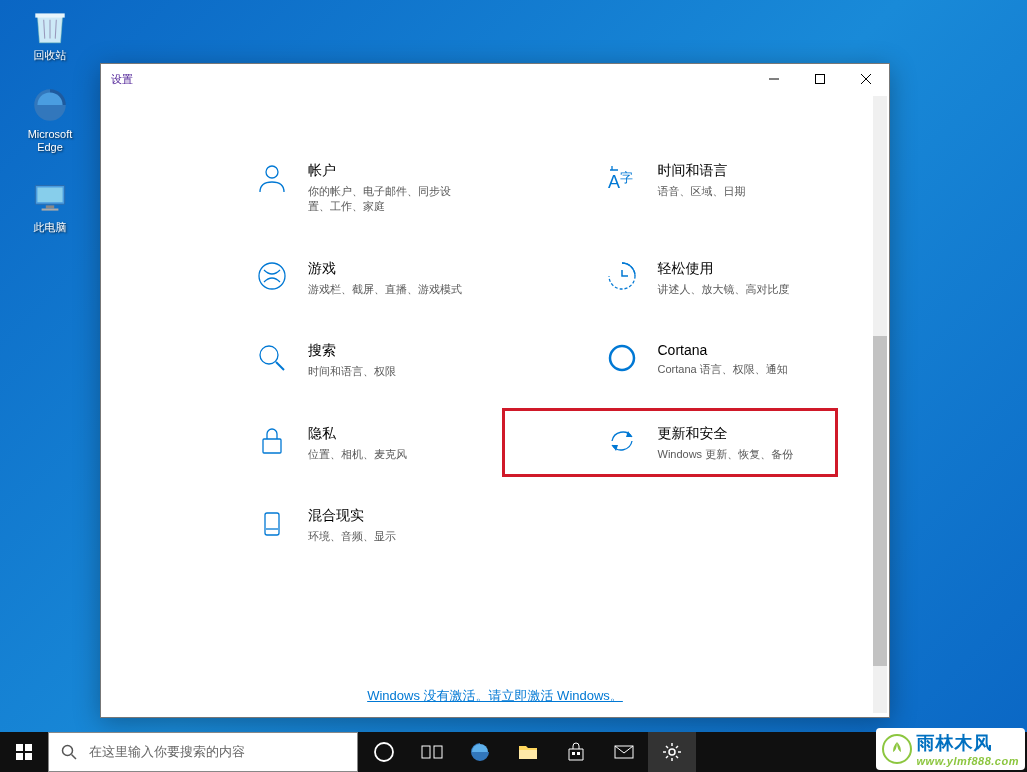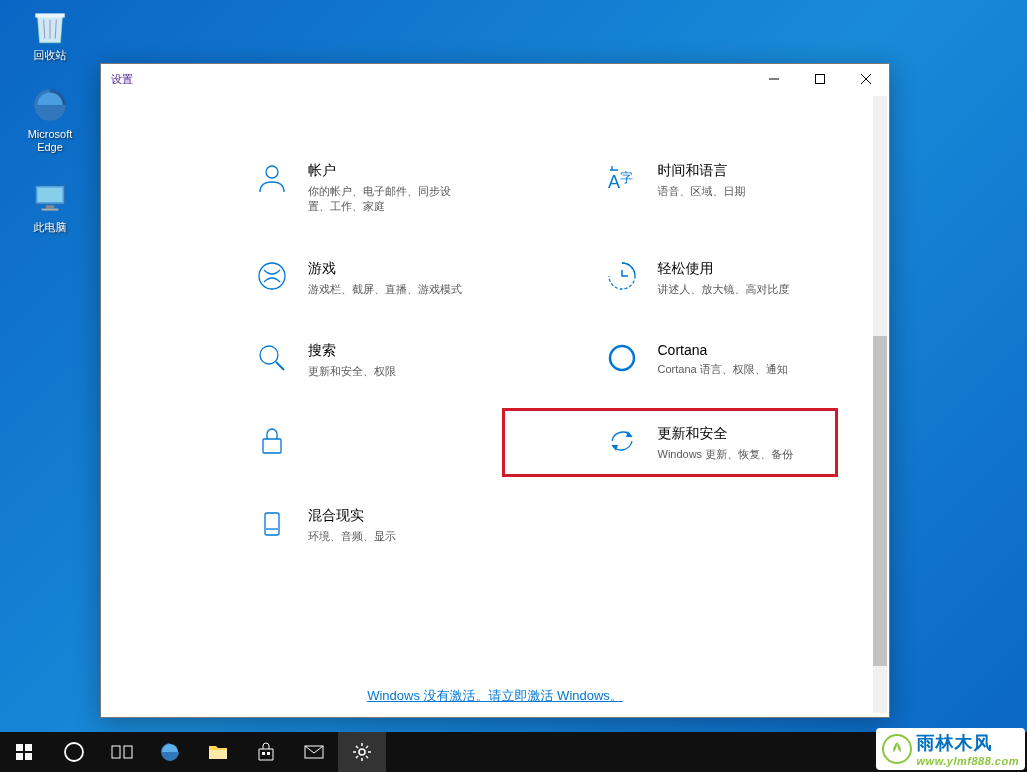--- a/index.html
+++ b/index.html
@@ -350,21 +350,21 @@
 
       <div class="settings-item">
         <div class="settings-icon">
           <svg viewBox="0 0 32 32">
               <circle cx="13" cy="13" r="9"></circle>
               <line x1="20" y1="20" x2="28" y2="28" stroke-width="2"></line>
             </svg>
         </div>
         <div class="settings-text">
           <div class="settings-title">搜索</div>
-          <div class="settings-desc">更新和安全、权限</div>
+          <div class="settings-desc">时间和语言、权限</div>
         </div>
       </div>
 
       <div class="settings-item">
         <div class="settings-icon">
           <svg viewBox="0 0 32 32">
               <circle cx="16" cy="16" r="12" stroke-width="2.5"></circle>
             </svg>
         </div>
         <div class="settings-text">
@@ -372,20 +372,24 @@
           <div class="settings-desc">Cortana 语言、权限、通知</div>
         </div>
       </div>
 
       <div class="settings-item">
         <div class="settings-icon">
           <svg viewBox="0 0 32 32">
               <rect x="7" y="14" width="18" height="14" rx="1"></rect>
               <path d="M11 14 L11 9 A5 5 0 0 1 21 9 L21 14"></path>
             </svg>
+        </div>
+        <div class="settings-text">
+          <div class="settings-title">隐私</div>
+          <div class="settings-desc">位置、相机、麦克风</div>
         </div>
       </div>
 
       <div class="settings-item highlighted">
         <div class="settings-icon">
           <svg viewBox="0 0 32 32">
               <path d="M26 12 A11 11 0 0 0 6 16"></path>
               <path d="M6 20 A11 11 0 0 0 26 16"></path>
               <path d="M22 6 L26 12 L20 12 Z" fill="#0078d4" stroke="none"></path>
               <path d="M10 26 L6 20 L12 20 Z" fill="#0078d4" stroke="none"></path>
@@ -418,20 +422,27 @@
 
 <div class="taskbar">
   <div class="start-btn">
     <svg width="16" height="16" viewBox="0 0 16 16">
         <rect x="0" y="0" width="7" height="7" fill="#fff"></rect>
         <rect x="9" y="0" width="7" height="7" fill="#fff"></rect>
         <rect x="0" y="9" width="7" height="7" fill="#fff"></rect>
         <rect x="9" y="9" width="7" height="7" fill="#fff"></rect>
       </svg>
   </div>
+  <div class="search-box">
+    <svg viewBox="0 0 16 16">
+        <circle cx="6.5" cy="6.5" r="5" stroke="#555" fill="none" stroke-width="1.5"></circle>
+        <line x1="10.5" y1="10.5" x2="15" y2="15" stroke="#555" stroke-width="1.5"></line>
+      </svg>
+    <span class="search-placeholder">在这里输入你要搜索的内容</span>
+  </div>
   <div class="taskbar-icons">
     <div class="taskbar-icon">
       <svg viewBox="0 0 22 22">
           <circle cx="11" cy="11" r="9" stroke="#fff" fill="none" stroke-width="1.8"></circle>
         </svg>
     </div>
     <div class="taskbar-icon">
       <svg viewBox="0 0 22 22">
           <rect x="1" y="5" width="8" height="12" stroke="#fff" fill="none"></rect>
           <rect x="13" y="5" width="8" height="12" stroke="#fff" fill="none"></rect>

